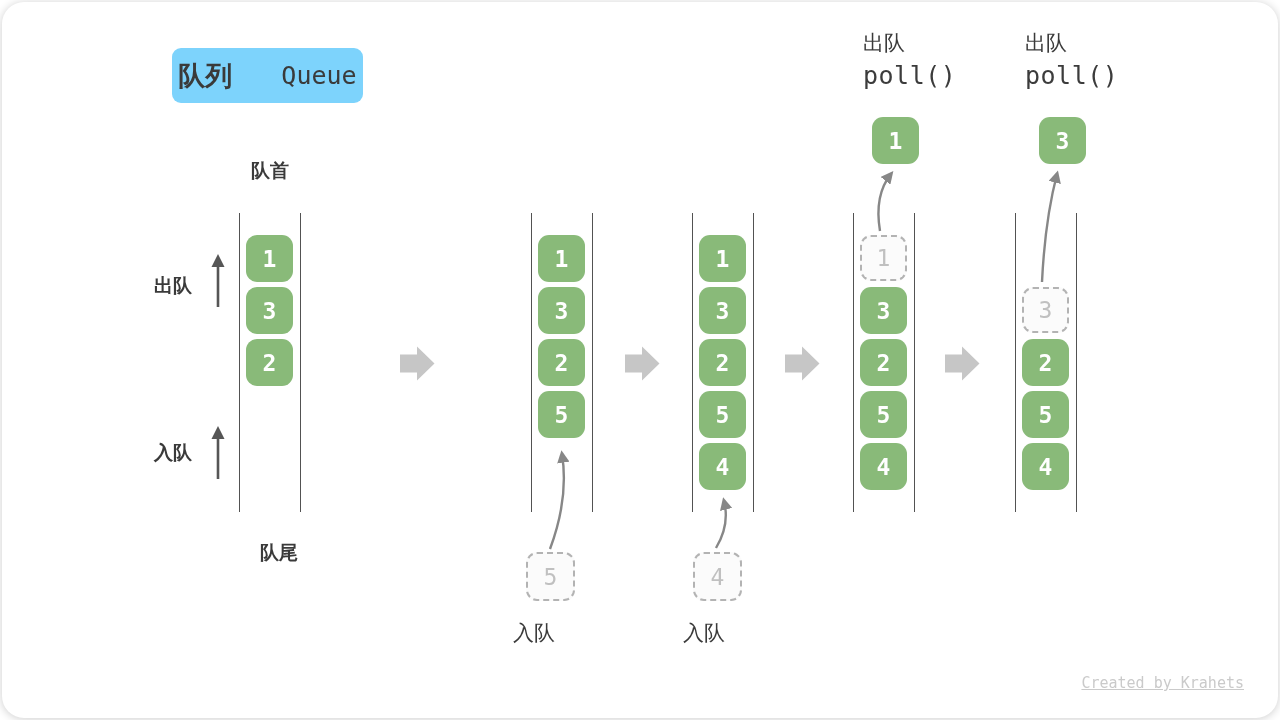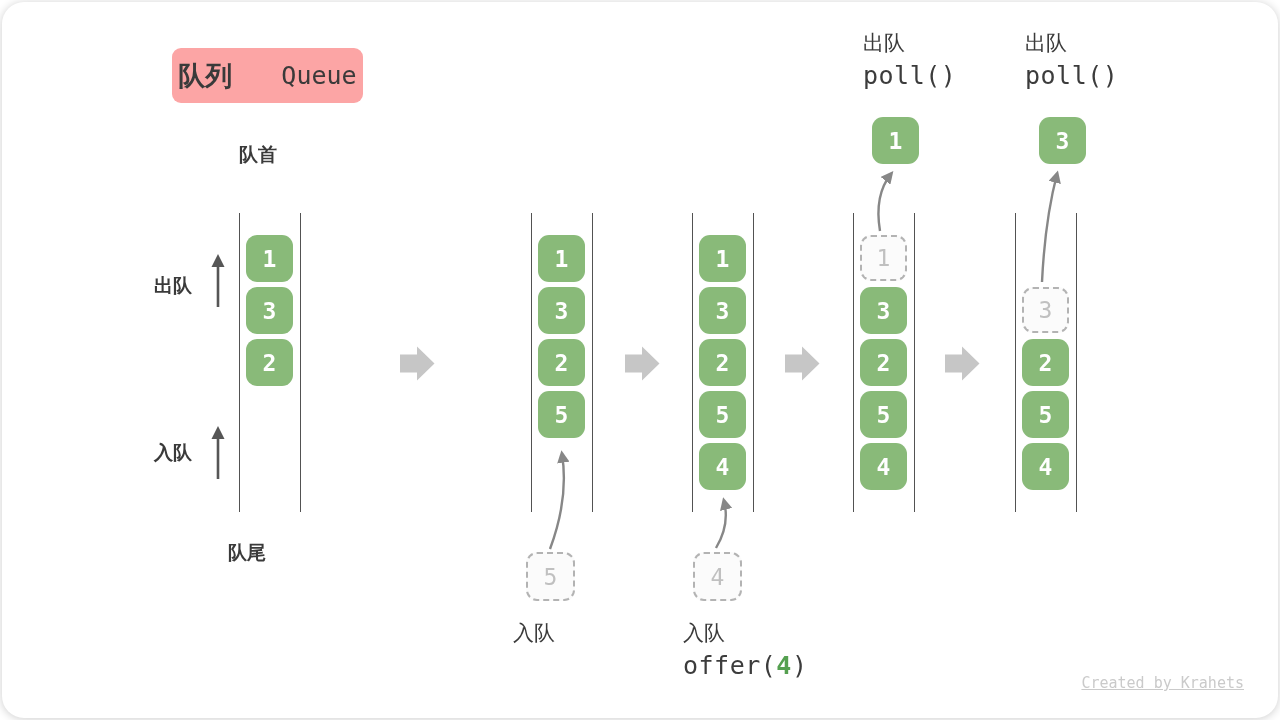--- a/index.html
+++ b/index.html
@@ -8,30 +8,30 @@
 
   .canvas {
     position: absolute; left: 2px; top: 2px; width: 1276px; height: 716px;
     background: #ffffff; border-radius: 22px;
     box-shadow: 0 1px 10px rgba(0,0,0,0.20);
   }
 
   
   .title-badge {
     position: absolute; left: 170px; top: 46px; width: 191px; height: 55px;
-    background: #fca5a5; border-radius: 9px;
+    background: #7dd3fc; border-radius: 9px;
     display: flex; align-items: center; justify-content: center; gap: 13px;
   }
   .title-zh { font-size: 27px; font-weight: 700; color: #3a3a3a; }
   .title-en { font-family: "DejaVu Sans Mono", "Liberation Mono", monospace; font-size: 25px; color: #3a3a3a; margin-left: 36px; }
 
   
   .side-label { position: absolute; font-size: 19px; font-weight: 700; color: #3a3a3a; white-space: nowrap; }
-  .lbl-front { left: 237px; top: 140px; width: 62px; text-align: left; }
-  .lbl-rear  { left: 226px; top: 538px; width: 62px; text-align: left; }
+  .lbl-front { left: 237px; top: 156px; width: 62px; text-align: center; }
+  .lbl-rear  { left: 234px; top: 538px; width: 62px; text-align: right; }
   .lbl-dequeue { left: 152px; top: 271px; }
   .lbl-enqueue { left: 152px; top: 438px; }
 
   
   .channel {
     position: absolute; top: 211px; height: 299px; width: 62px;
     border-left: 1.5px solid #525252; border-right: 1.5px solid #525252;
   }
   .ch-0 { left: 237px; } .ch-1 { left: 529px; } .ch-2 { left: 690px; }
   .ch-3 { left: 851px; } .ch-4 { left: 1013px; }
@@ -123,21 +123,20 @@
   <div class="box dashed floating" style="left:691px; top:550px; width:49px; height:49px;">4</div>
 
   <div class="box solid floating" style="left:870px; top:115px;">1</div>
   <div class="box solid floating" style="left:1037px; top:115px;">3</div>
 
   <div class="caption cap-enq-1">
     <span class="zh">入队</span>
   </div>
   <div class="caption cap-enq-2">
     <span class="zh">入队</span>
-    <span class="code"><span>offer(</span><span class="arg">4</span><span>)</span></span>
   </div>
 
   <div class="caption cap-deq-1">
     <span class="zh">出队</span>
     <span class="code">poll()</span>
   </div>
   <div class="caption cap-deq-2">
     <span class="zh">出队</span>
     <span class="code">poll()</span>
   </div>

